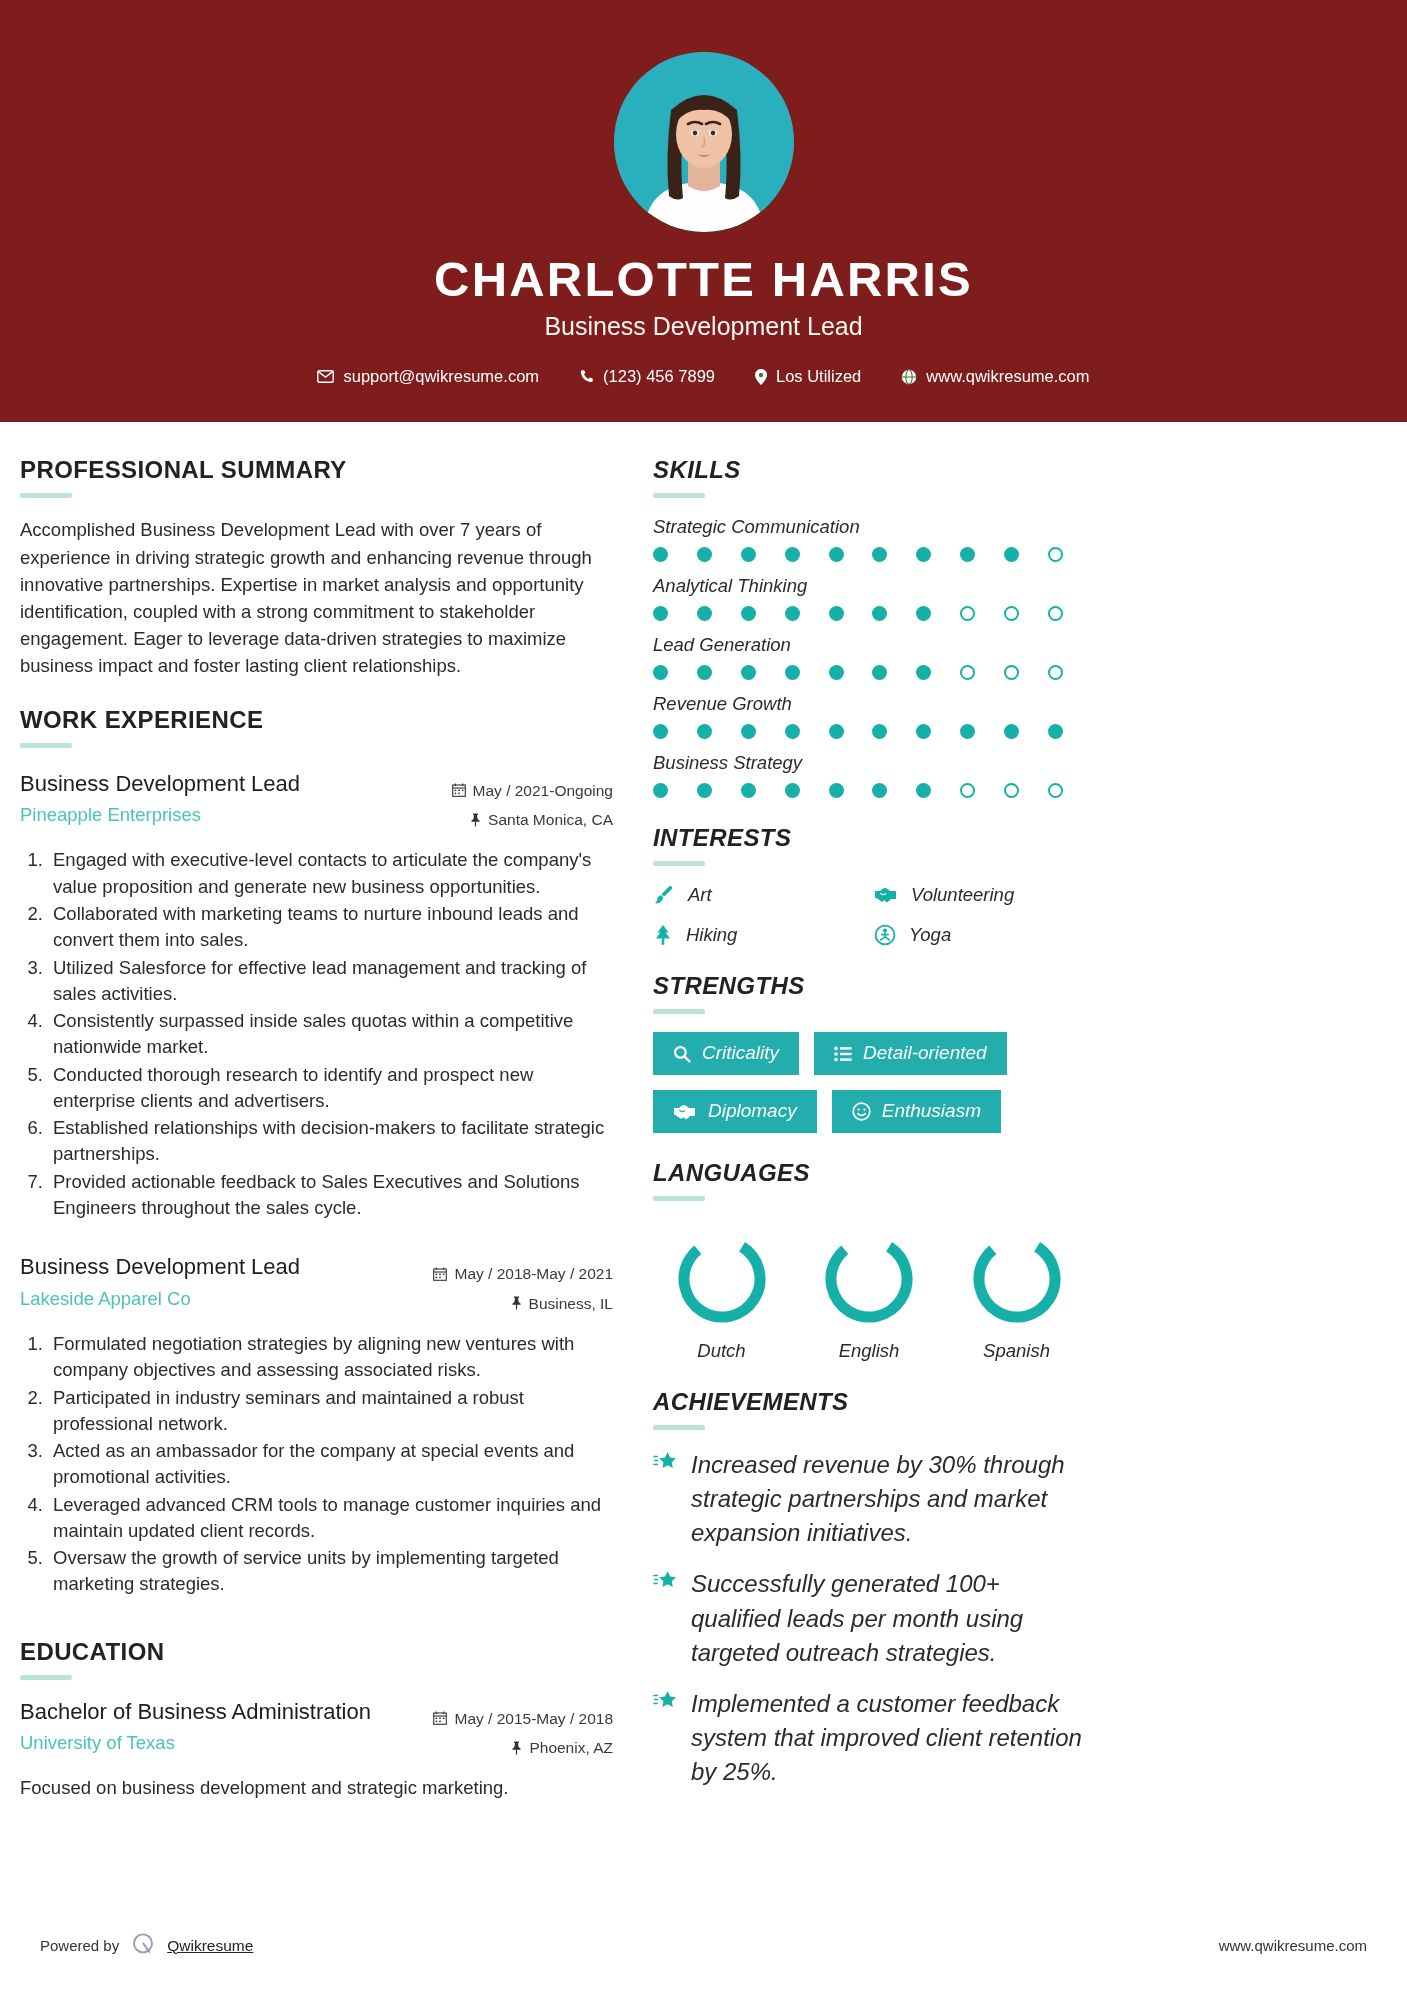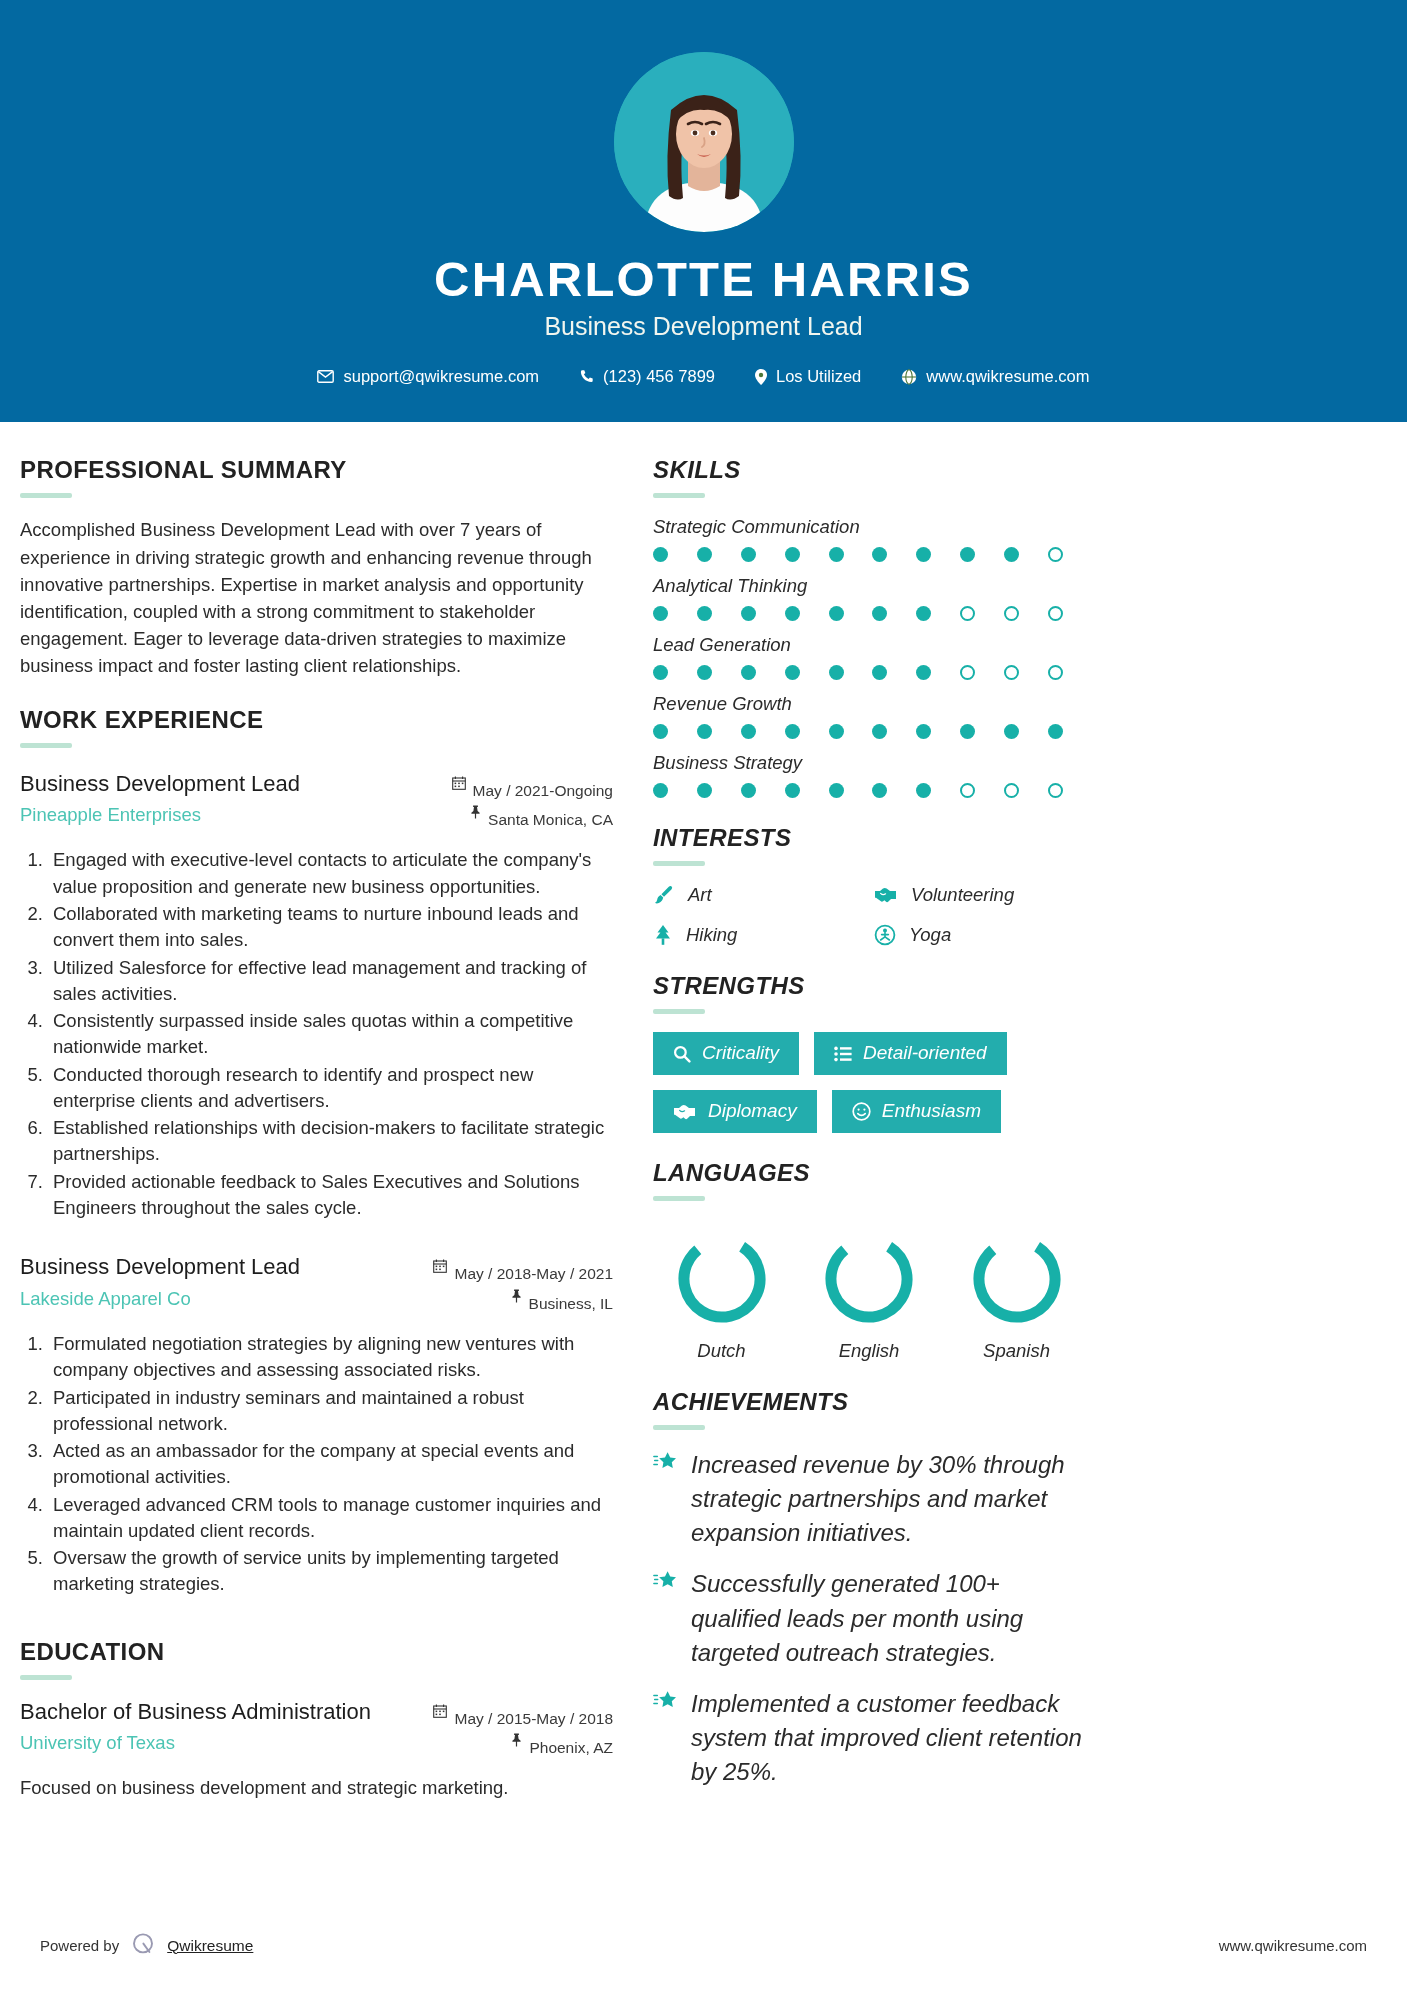--- a/index.html
+++ b/index.html
@@ -12,21 +12,21 @@
     width: 1407px;
     min-height: 1990px;
     background: #fff;
     position: relative;
     display: flex;
     flex-direction: column;
   }
 
   
   .header {
-    background: #0369a1;
+    background: #7f1d1d;
     padding: 52px 0 36px 0;
     text-align: center;
   }
   .avatar-wrap {
     width: 180px; height: 180px;
     margin: 0 auto 22px auto;
     border-radius: 50%;
     background: #2aafbd;
     overflow: hidden;
     position: relative;
@@ -115,20 +115,21 @@
     color: #4cc4b4;
     margin-top: 7px;
   }
   .entry-meta {
     flex: none;
     text-align: right;
     padding-top: 6px;
   }
   .meta-line {
     display: flex;
+    align-items: center;
     justify-content: flex-end;
     gap: 7px;
     font-size: 15.5px;
     color: #3a3a3a;
     white-space: nowrap;
     line-height: 1.9;
   }
   .meta-line svg { display:block; }
 
   ol.bullets {

